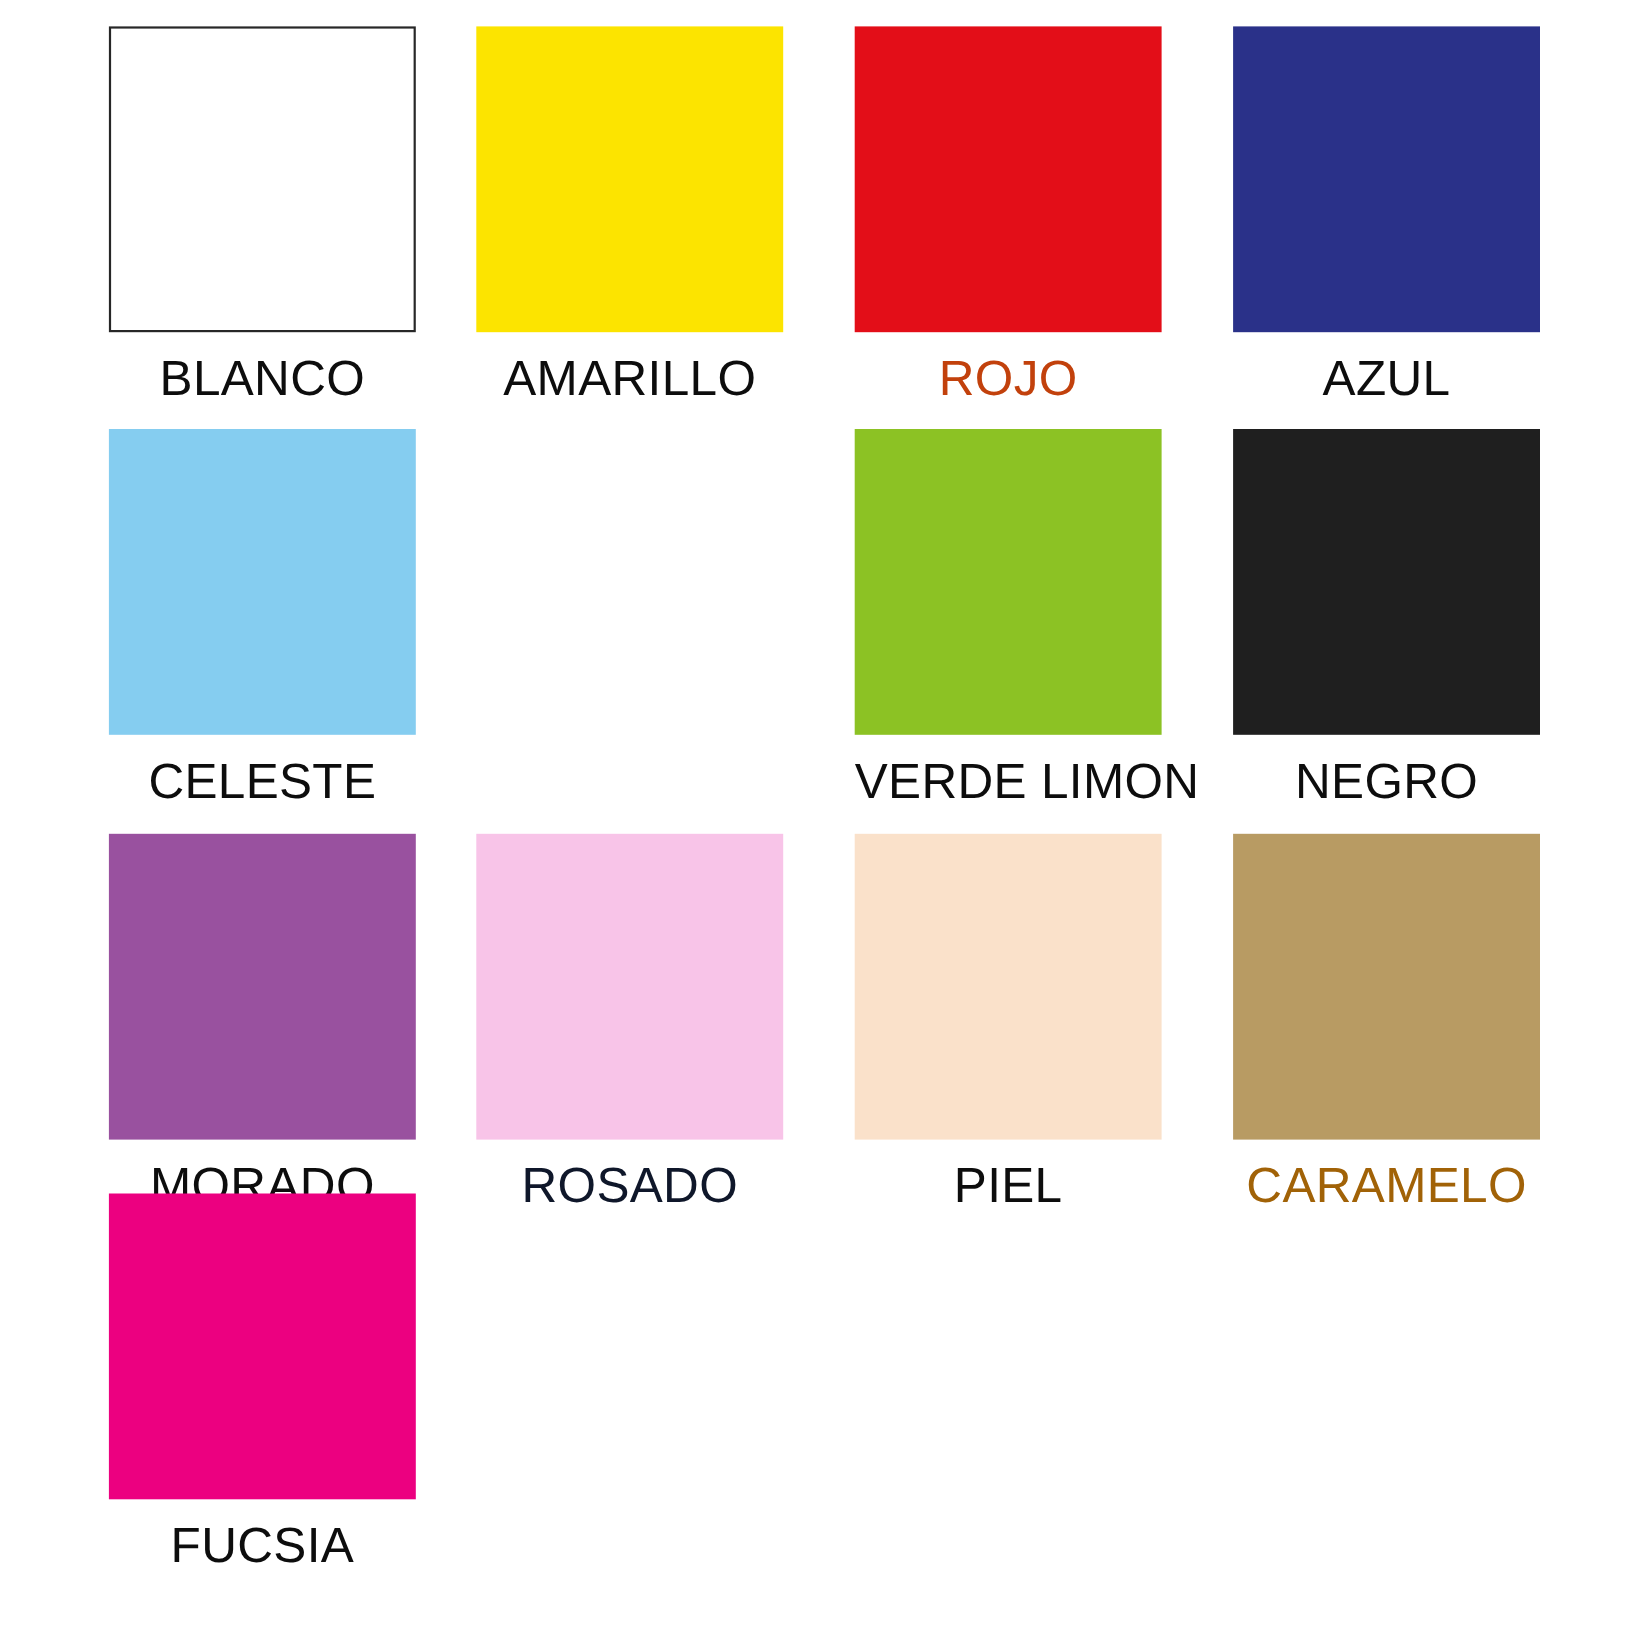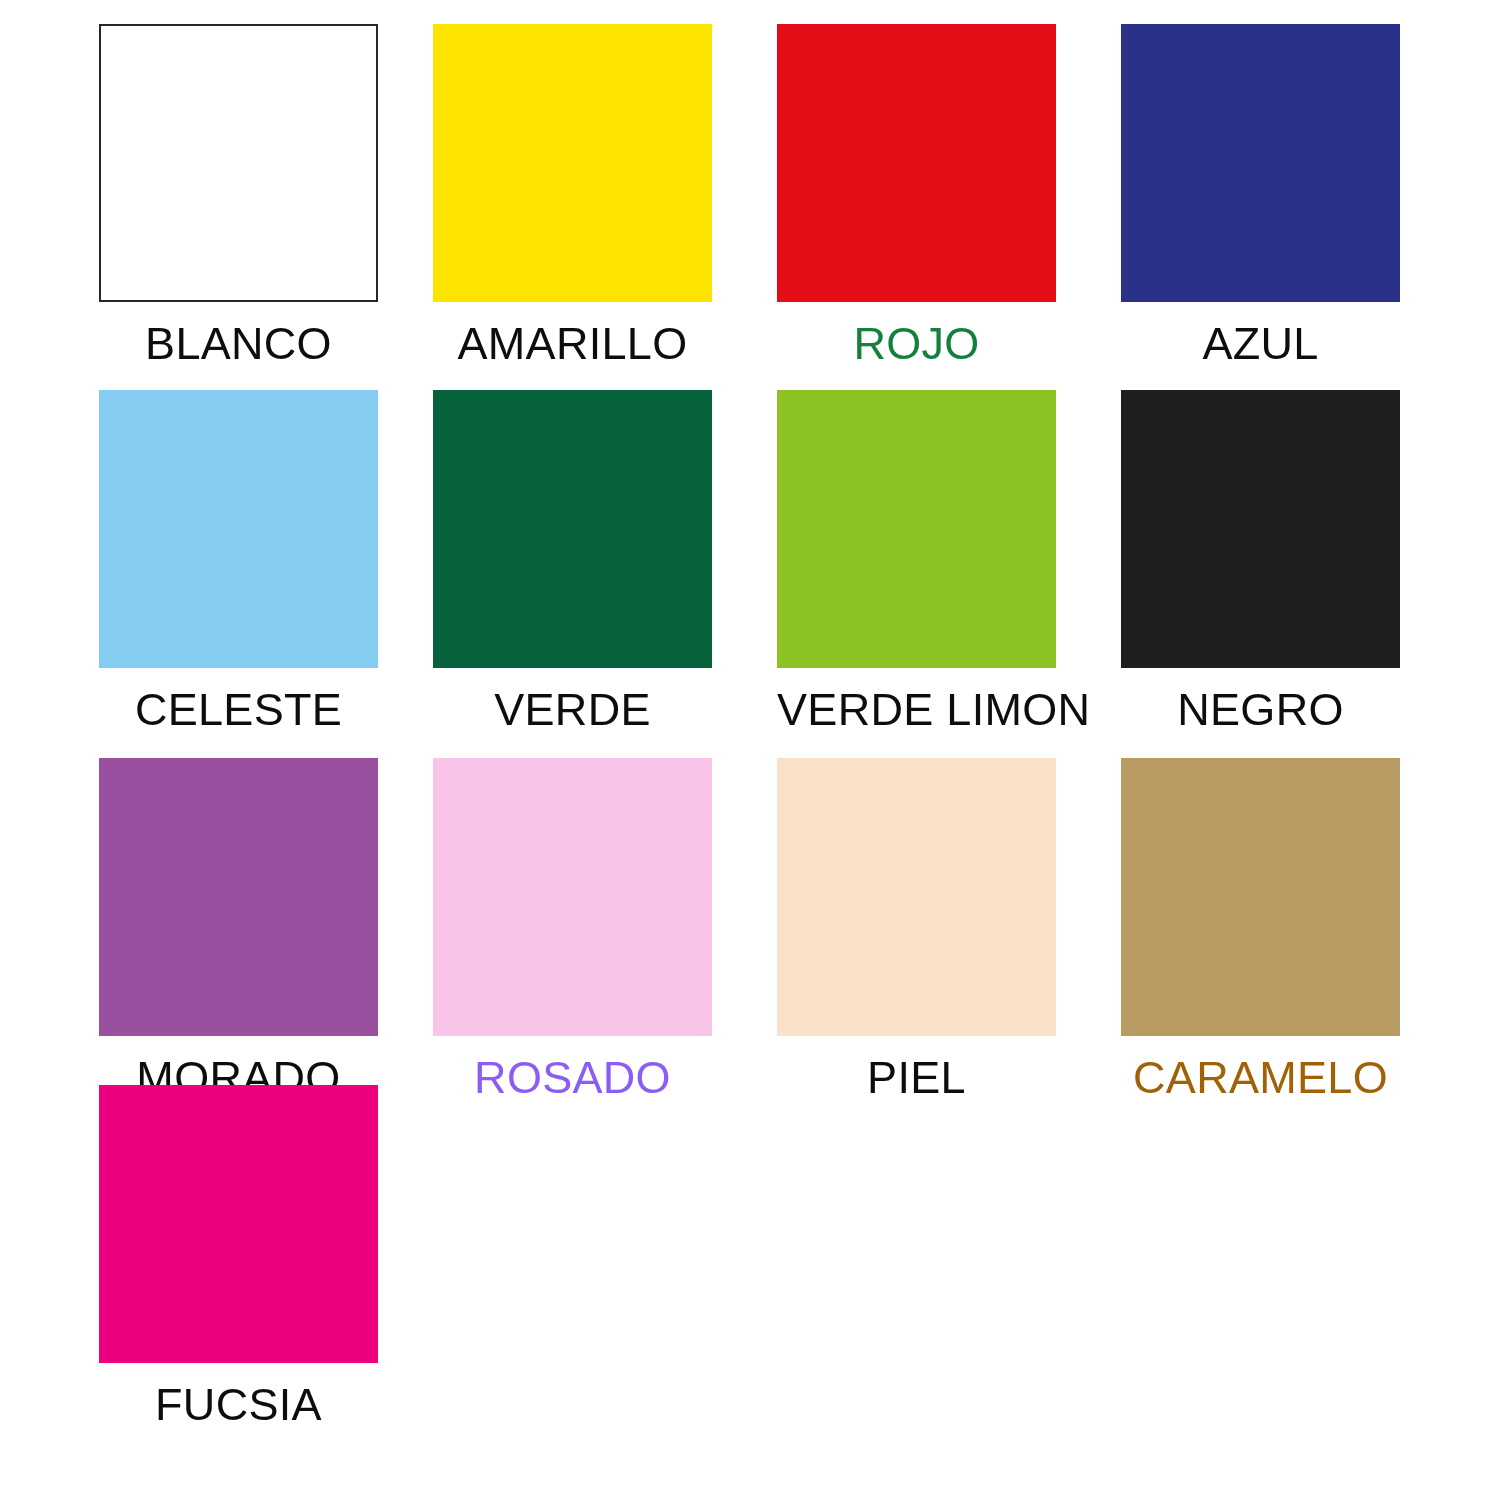--- a/index.html
+++ b/index.html
@@ -72,49 +72,45 @@
 <div class="swatch-cell col-0 row-0">
       <div class="swatch-chip bordered" style="background: rgb(255, 255, 255); border-color: rgb(39, 39, 39);"></div>
       <span class="swatch-label" style="color: rgb(13, 13, 13);">BLANCO</span>
     </div>
     <div class="swatch-cell col-1 row-0">
       <div class="swatch-chip" style="background: rgb(252, 228, 0);"></div>
       <span class="swatch-label" style="color: rgb(13, 13, 13);">AMARILLO</span>
     </div>
     <div class="swatch-cell col-2 row-0">
       <div class="swatch-chip" style="background: rgb(227, 14, 24);"></div>
-      <span class="swatch-label" style="color: #15803d;">ROJO</span>
+      <span class="swatch-label" style="color: #c2410c;">ROJO</span>
     </div>
     <div class="swatch-cell col-3 row-0">
       <div class="swatch-chip" style="background: rgb(42, 49, 137);"></div>
       <span class="swatch-label" style="color: rgb(13, 13, 13); text-align: center;">AZUL</span>
     </div>
     <div class="swatch-cell col-0 row-1">
       <div class="swatch-chip" style="background: rgb(133, 205, 240);"></div>
       <span class="swatch-label" style="color: rgb(13, 13, 13);">CELESTE</span>
-    </div>
-    <div class="swatch-cell col-1 row-1">
-      <div class="swatch-chip" style="background: rgb(6, 98, 59);"></div>
-      <span class="swatch-label" style="color: rgb(13, 13, 13);">VERDE</span>
     </div>
     <div class="swatch-cell col-2 row-1">
       <div class="swatch-chip" style="background: rgb(140, 194, 36);"></div>
       <span class="swatch-label" style="color: rgb(13, 13, 13);">VERDE LIMON</span>
     </div>
     <div class="swatch-cell col-3 row-1">
       <div class="swatch-chip" style="background: rgb(31, 31, 31);"></div>
       <span class="swatch-label" style="color: rgb(13, 13, 13);">NEGRO</span>
     </div>
     <div class="swatch-cell col-0 row-2">
       <div class="swatch-chip" style="background: rgb(153, 81, 159);"></div>
       <span class="swatch-label" style="color: rgb(13, 13, 13);">MORADO</span>
     </div>
     <div class="swatch-cell col-1 row-2">
       <div class="swatch-chip" style="background: rgb(248, 196, 232);"></div>
-      <span class="swatch-label" style="color: #8b5cf6;">ROSADO</span>
+      <span class="swatch-label" style="color: #0f172a;">ROSADO</span>
     </div>
     <div class="swatch-cell col-2 row-2">
       <div class="swatch-chip" style="background: rgb(250, 225, 202);"></div>
       <span class="swatch-label" style="color: rgb(13, 13, 13);">PIEL</span>
     </div>
     <div class="swatch-cell col-3 row-2">
       <div class="swatch-chip" style="background: rgb(184, 155, 99);"></div>
       <span class="swatch-label" style="color: #a16207;">CARAMELO</span>
     </div>
     <div class="swatch-cell col-0 row-3">

